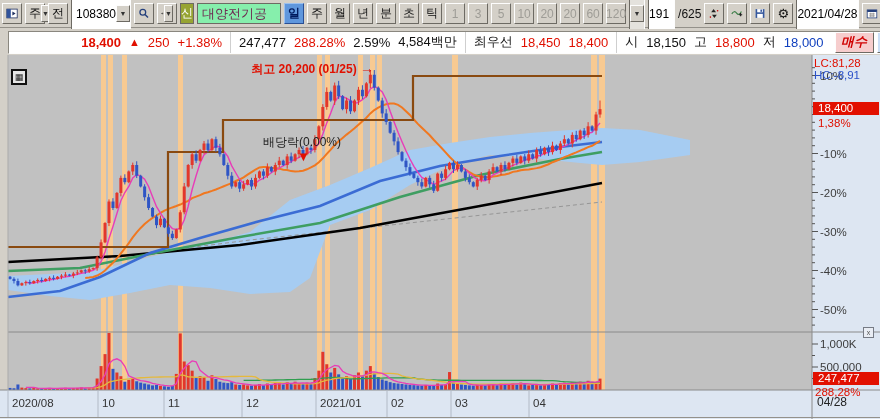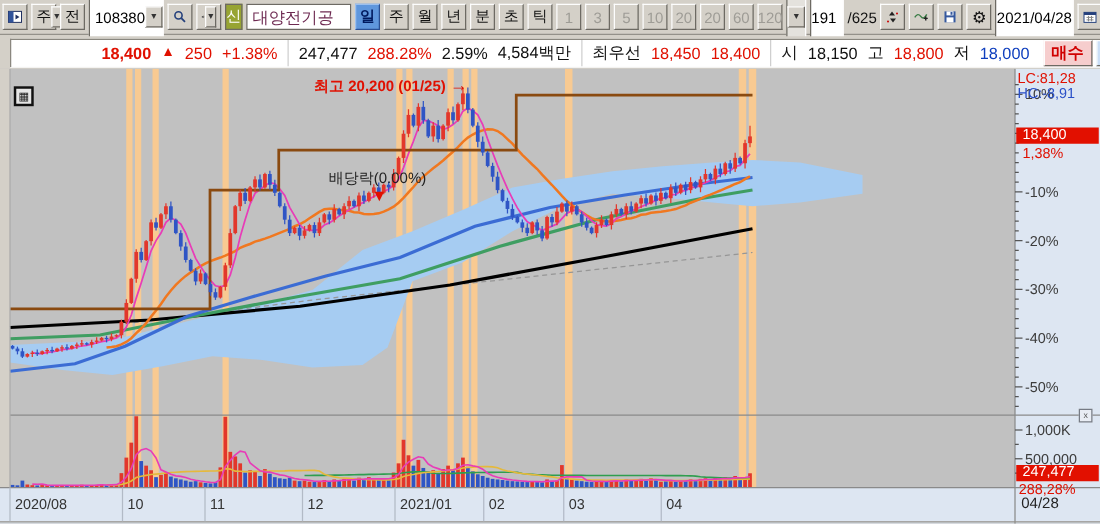--- a/index.html
+++ b/index.html
@@ -15,33 +15,33 @@
 .tbtn.per{width:24px;}
 .tbtn.num{width:21px;color:#111;}
 .tbtn.dis{color:#9e9c96;}
 .tbtn.active{background:#5f97dd;color:#001a5e;border-color:#9cc0ee #2a4f93 #2a4f93 #9cc0ee;font-weight:bold;}
 .sunken{background:#fff;border:1px solid;border-color:#6d6a63 #fdfdfd #fdfdfd #6d6a63;
   height:34px;display:flex;align-items:center;font-size:12px;color:#000;}
 .darr{width:14px;height:17px;background:#d4d0c8;border:1px solid;border-color:#fdfdfd #6d6a63 #6d6a63 #fdfdfd;
   display:flex;align-items:center;justify-content:center;font-size:7px;color:#333;}
 .badge-new{width:19px;height:21px;background:#97a433;color:#fff;font-size:12px;display:flex;
   align-items:center;justify-content:center;border:1px solid #6d6a63;}
-.stockname{height:21px;border:1px solid #6d6a63;background:#ffffff;color:#6e2a52;font-size:13px;
+.stockname{height:21px;border:1px solid #6d6a63;background:#86efac;color:#6e2a52;font-size:13px;
   display:flex;align-items:center;padding:0 4px;min-width:84px;}
 .icon14{width:15px;height:15px;display:block;}
 
 #infobar{position:absolute;left:0;top:29px;width:880px;height:26px;background:#d4d0c8;
   display:flex;align-items:center;padding:0 1px 0 8px;}
 #infostrip{flex:1;height:23px;background:#fff;border:1px solid;border-color:#8a877f #fdfdfd #fdfdfd #8a877f;
   display:flex;align-items:center;font-size:13px;color:#111;}
 .seg{height:100%;display:flex;align-items:center;gap:8px;padding:0 8px;border-right:1px solid #cfcfcf;white-space:nowrap;}
 .red{color:#e01000;}
 .blue{color:#0f3fbe;}
 .tradebtn{width:39px;height:21px;border:1px solid;border-color:#fdfdfd #6d6a63 #6d6a63 #fdfdfd;
-  font-size:13px;font-weight:bold;display:flex;align-items:center;justify-content:center;margin-left:3px;}
+  font-size:13px;font-weight:bold;display:flex;align-items:center;justify-content:center;margin-left:3px;font-style:italic;}
 #buybtn{background:#f6cdcd;color:#d00000;}
 #sellbtn{background:#cbdef6;color:#0040c0;}
 
 #chart{position:absolute;left:0;top:55px;width:880px;height:364px;background:#c1c1c1;}
 #csvg{position:absolute;left:0;top:0;}
 .note{position:absolute;font-size:12px;white-space:nowrap;line-height:14px;}
 .gridbtn{position:absolute;left:11px;top:14px;width:16px;height:16px;background:#e6e6e6;
   border:2px solid #111;display:flex;align-items:center;justify-content:center;font-size:9px;color:#222;}
 .marker{position:absolute;left:813px;width:66px;height:13px;background:#e21000;color:#fff;
   font-size:11.5px;line-height:13px;padding-left:5px;}

